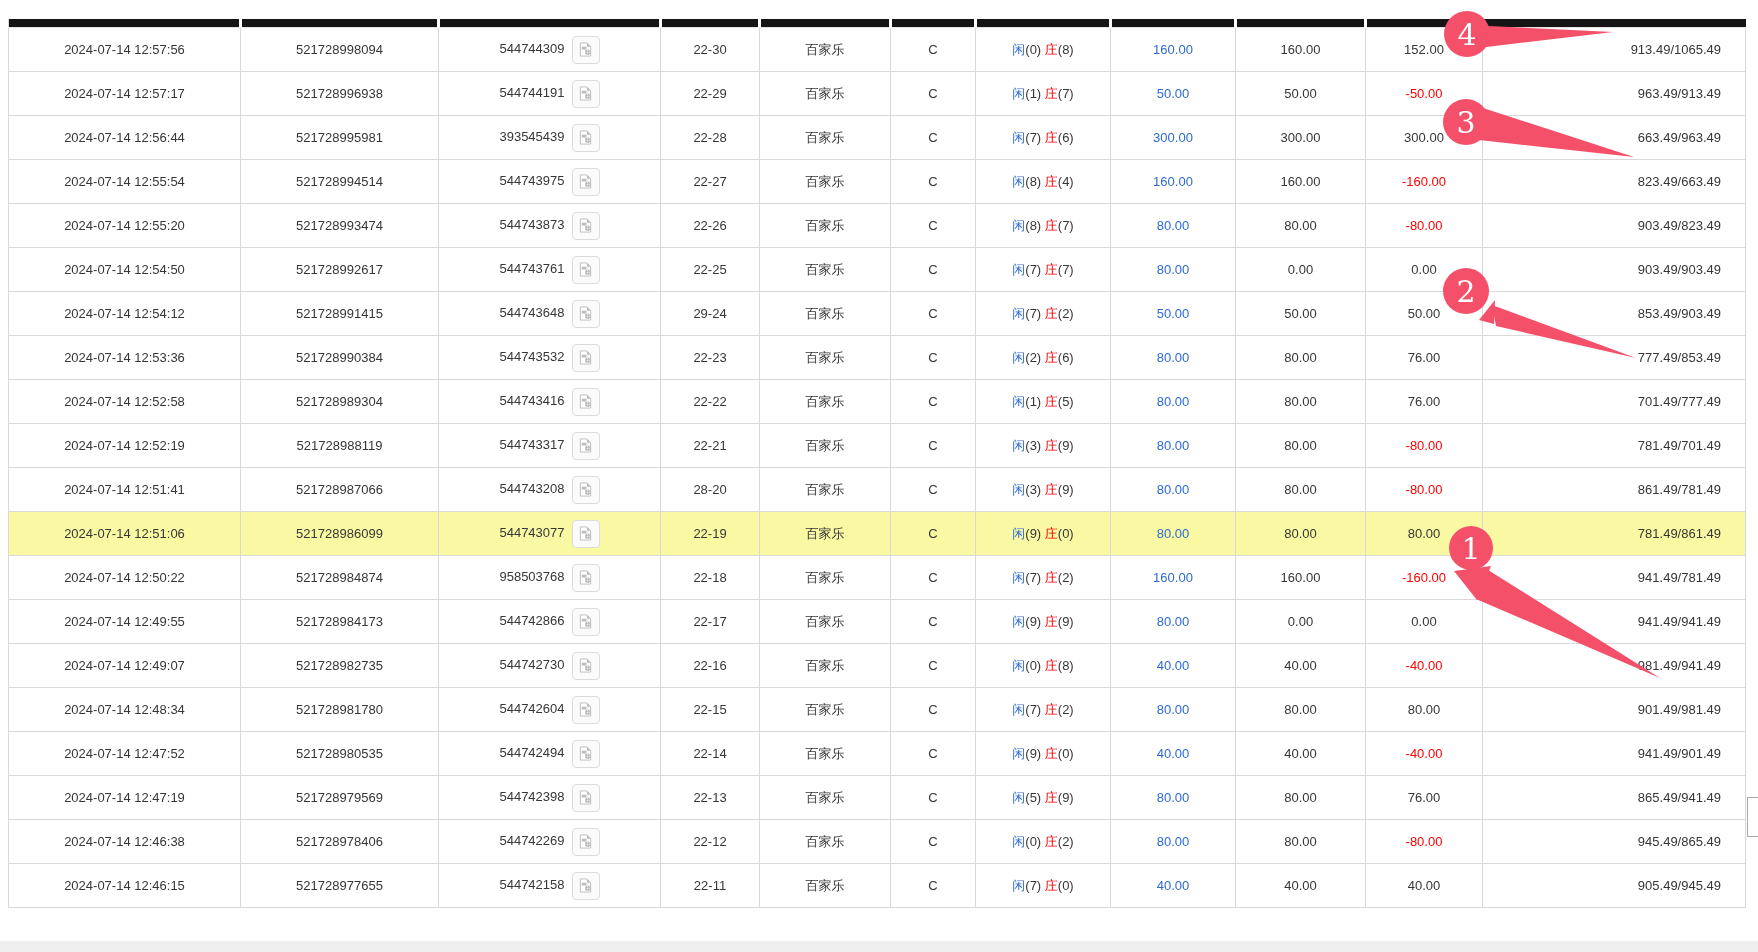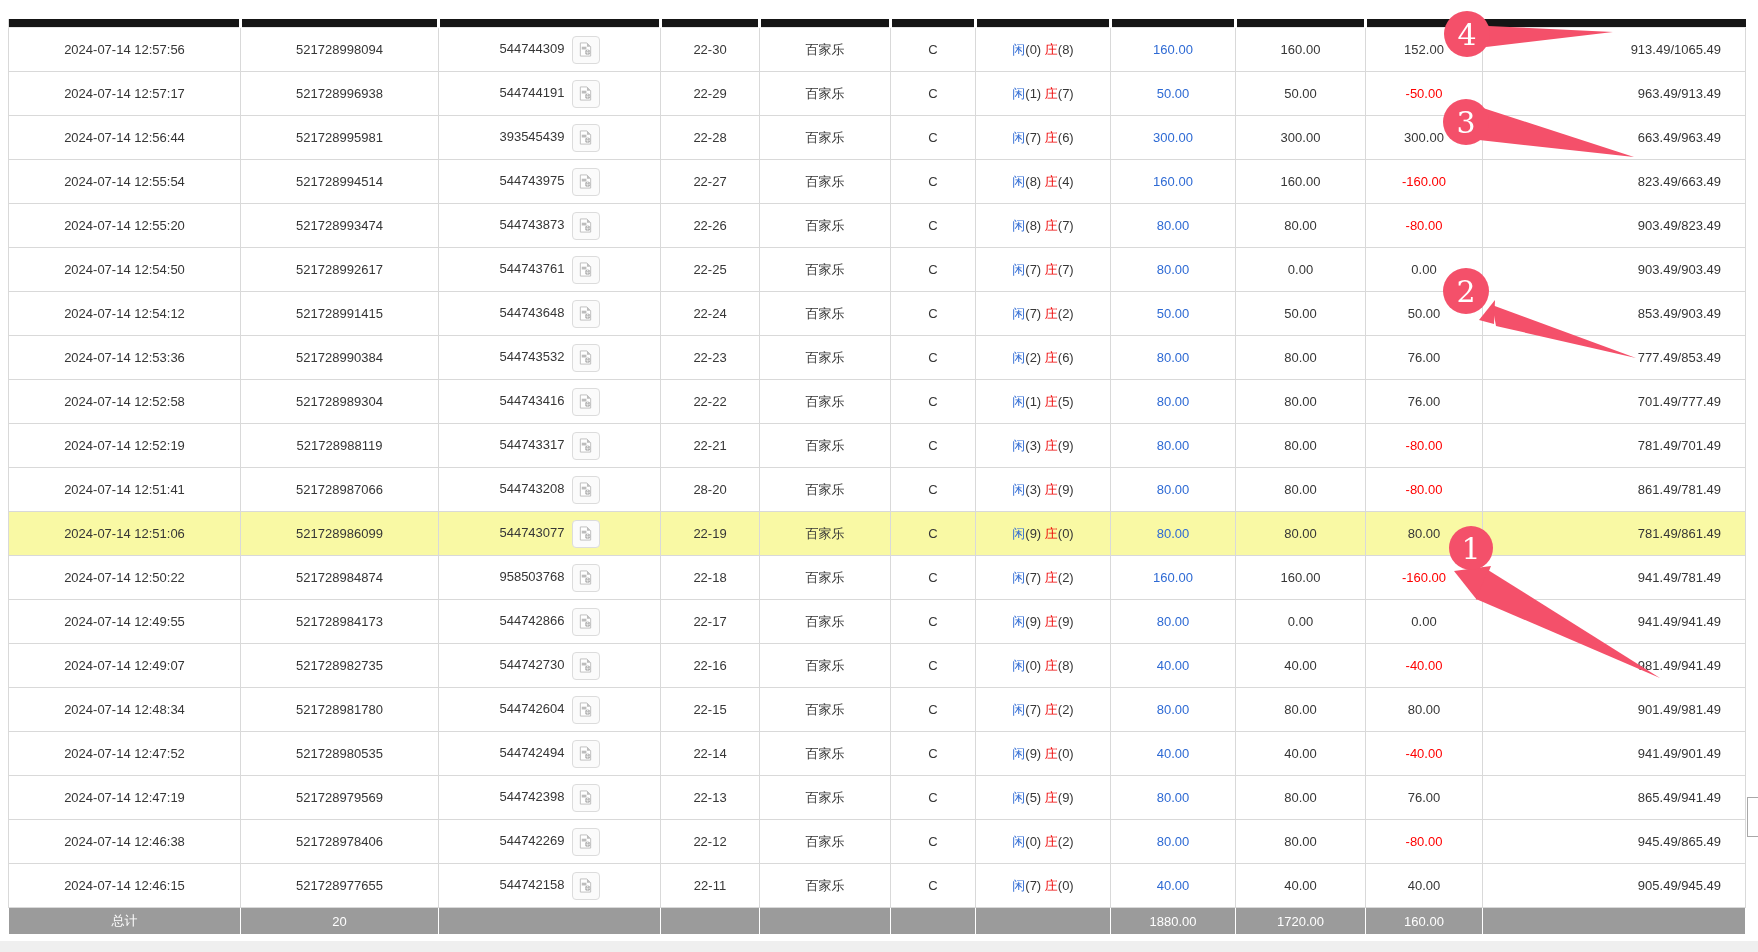--- a/index.html
+++ b/index.html
@@ -228,21 +228,21 @@
               <path d="M9.5 1l4 4h-4z" fill="#bdbdbd"></path>
               <path d="M4 5h5v3H4z" fill="#bdbdbd"></path>
               <circle cx="10.3" cy="10.8" r="2.8" fill="#b3b3b3"></circle>
               <circle cx="10.3" cy="10.8" r="0.8" fill="#eeeeee"></circle>
               <circle cx="10.3" cy="9" r="0.7" fill="#eeeeee"></circle>
               <circle cx="10.3" cy="12.6" r="0.7" fill="#eeeeee"></circle>
               <circle cx="8.6" cy="10.8" r="0.7" fill="#eeeeee"></circle>
               <circle cx="12" cy="10.8" r="0.7" fill="#eeeeee"></circle>
             </svg>
           </span></td>
-        <td>22-24</td>
+        <td>29-24</td>
         <td>百家乐</td>
         <td>C</td>
         <td><span class="xian">闲</span>(7) <span class="zhuang">庄</span>(2)</td>
         <td class="blue">50.00</td>
         <td>50.00</td>
         <td class="">50.00</td>
         <td class="balance">853.49/903.49</td>
       </tr>
       <tr class="data">
         <td>2024-07-14 12:53:36</td>
@@ -561,33 +561,20 @@
             </svg>
           </span></td>
         <td>22-11</td>
         <td>百家乐</td>
         <td>C</td>
         <td><span class="xian">闲</span>(7) <span class="zhuang">庄</span>(0)</td>
         <td class="blue">40.00</td>
         <td>40.00</td>
         <td class="">40.00</td>
         <td class="balance">905.49/945.49</td>
-      </tr>
-      <tr class="sum">
-        <td>总计</td>
-        <td>20</td>
-        <td></td>
-        <td></td>
-        <td></td>
-        <td></td>
-        <td></td>
-        <td>1880.00</td>
-        <td>1720.00</td>
-        <td>160.00</td>
-        <td></td>
       </tr>
     </tbody>
 </table>
 
 <div id="bottom-strip"></div>
 <div id="scroll-fragment"></div>
 
 <svg id="overlay" width="1758" height="952" viewBox="0 0 1758 952">
   <g>
     <polygon points="1488,26 1613,32 1486,47" fill="#f4506a"></polygon>

